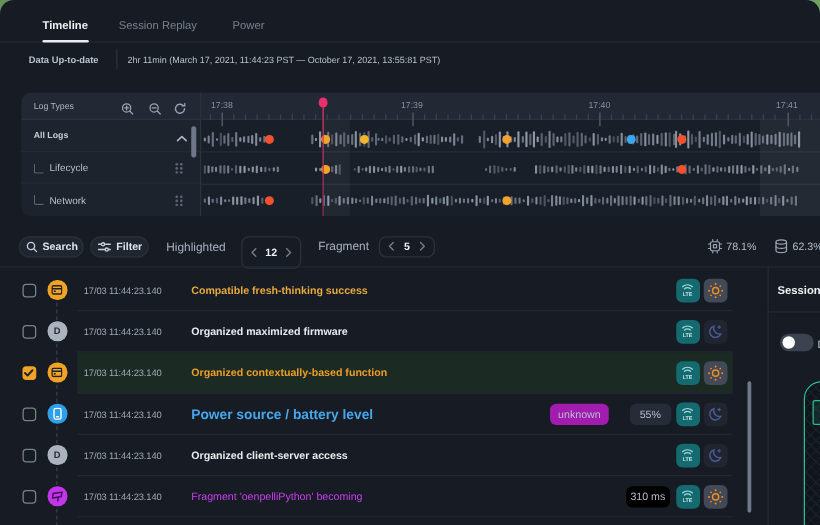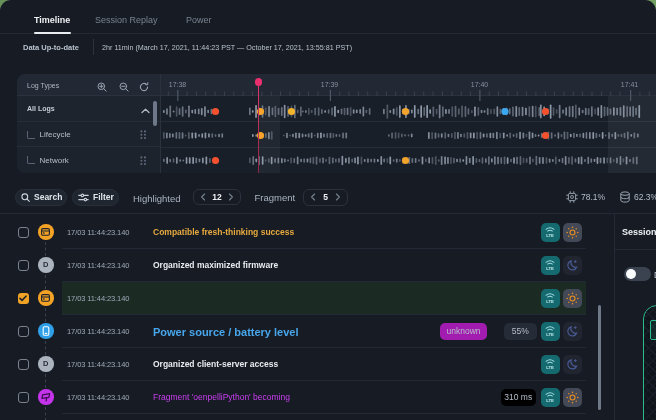--- a/index.html
+++ b/index.html
@@ -575,21 +575,21 @@
         <svg width="11" height="9" viewBox="0 0 11 9" fill="none" stroke="#c9d0da" stroke-width="1.1" stroke-linecap="round">
           <line x1="0.8" y1="2.4" x2="10.2" y2="2.4"></line>
           <circle cx="4.4" cy="2.4" r="1.25" fill="#20262f"></circle>
           <line x1="0.8" y1="6.6" x2="10.2" y2="6.6"></line>
           <circle cx="7.4" cy="6.6" r="1.25" fill="#20262f"></circle>
         </svg>
       </span>
       <span style="margin-left:4px;font-size:8.5px;font-weight:bold;color:#dfe4ea">Filter</span>
     </div>
 <div class="abs" style="left:133px;top:192.5px;font-size:9.5px;color:#a9b3c0">Highlighted</div>
-<div class="abs" style="left:193px;top:189px;width:48px;height:16px;border:1px solid #2b313d;border-radius:6px;box-sizing:border-box;display:flex;align-items:center;justify-content:space-between;padding:0 6px">
+<div class="abs" style="left:193px;top:189px;width:48px;height:26px;border:1px solid #2b313d;border-radius:6px;box-sizing:border-box;display:flex;align-items:center;justify-content:space-between;padding:0 6px">
       <svg width="6" height="8" viewBox="0 0 6 8" fill="none" stroke="#77808e" stroke-width="1.1" stroke-linecap="round" stroke-linejoin="round">
         <path d="M4.6 1 1.6 4 4.6 7"></path>
       </svg>
       <span style="font-size:8.5px;font-weight:bold;color:#eef1f4">12</span>
       <svg width="6" height="8" viewBox="0 0 6 8" fill="none" stroke="#77808e" stroke-width="1.1" stroke-linecap="round" stroke-linejoin="round">
         <path d="M1.4 1 4.4 4 1.4 7"></path>
       </svg>
     </div>
 <div class="abs" style="left:254.5px;top:192px;font-size:9.5px;color:#a9b3c0">Fragment</div>
 <div class="abs" style="left:303px;top:189px;width:45px;height:16.5px;border:1px solid #2b313d;border-radius:6px;box-sizing:border-box;display:flex;align-items:center;justify-content:space-between;padding:0 6px">
@@ -695,20 +695,21 @@
     </div>
     <div style="position:absolute;left:38px;top:290.2px;width:15.5px;height:15.5px;border-radius:50%;background:#f3a226;display:flex;align-items:center;justify-content:center">
       <svg width="9" height="8" viewBox="0 0 9 8" fill="none" stroke="#1d232d" stroke-width="1.1">
         <rect x="0.6" y="0.6" width="7.8" height="6.6" rx="1.2"></rect>
         <line x1="0.6" y1="3" x2="8.4" y2="3"></line>
         <rect x="2" y="4.4" width="1.6" height="1.2" fill="#1d232d" stroke="none"></rect>
       </svg>
     </div>
     <div style="position:absolute;left:45px;top:307.5px;width:0;height:14px;border-left:1.5px dashed #39404e"></div>
 <div style="position:absolute;left:67px;top:294.3px;font-size:7.5px;color:#9fa9b7;letter-spacing:-0.1px">17/03 11:44:23.140</div>
+<div style="position:absolute;left:153px;top:292.8px;font-size:8.5px;font-weight:bold;color:#ef9d26">Organized contextually-based function</div>
 <div style="position:absolute;left:540.5px;top:288.5px;width:19px;height:19px;border-radius:5px;background:#156a70;display:flex;align-items:center;justify-content:center">
       <svg width="12" height="12" viewBox="0 0 13 13">
         <g fill="none" stroke="#9fdbe0" stroke-width="1.1" stroke-linecap="round">
           <path d="M2.2 3.6c2.5-2 6.1-2 8.6 0"></path>
           <path d="M3.9 5.5c1.6-1.2 3.6-1.2 5.2 0"></path>
         </g>
         <text x="6.5" y="11.8" font-family="Liberation Sans, sans-serif" font-size="4.6" font-weight="bold" fill="#bfe7ea" text-anchor="middle">LTE</text>
       </svg>
     </div>
 <div style="position:absolute;left:562.5px;top:288.5px;width:19px;height:19px;border-radius:5px;background:#434957;display:flex;align-items:center;justify-content:center">

